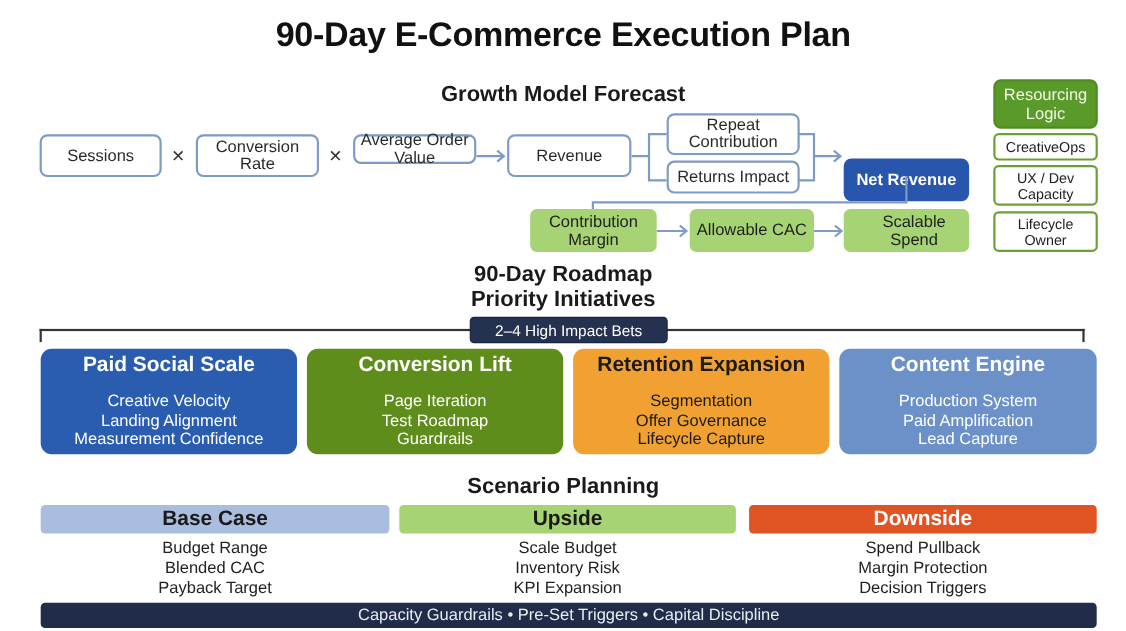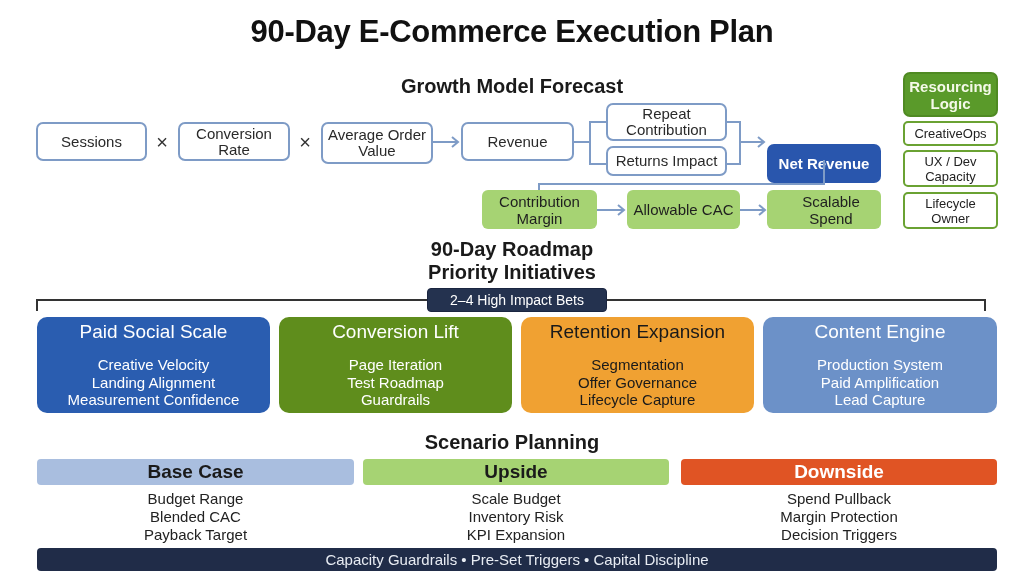--- a/index.html
+++ b/index.html
@@ -9,45 +9,45 @@
   .center { display: flex; align-items: center; justify-content: center; text-align: center; }
 
   .title { left: 0; width: 1024px; top: 14px; font-size: 31px; font-weight: bold; text-align: center; color: #111; letter-spacing: -0.3px; }
   .h2 { font-size: 20px; font-weight: bold; text-align: center; color: #1a1a1a; line-height: 22px; }
 
   .box { border: 2px solid #7e9bc6; border-radius: 7px; background: #fff; font-size: 15px; line-height: 16px; color: #2a2a2a; }
   .box-net { background: #2956ad; border-color: #2956ad; color: #fff; font-weight: bold; font-size: 15px; border-radius: 7px; }
   .box-green { background: #a6d373; border-radius: 6px; font-size: 15px; line-height: 17px; color: #1f1f1f; }
   .op { font-size: 20px; color: #333; }
 
-  .res-head { background: #5a9a2a; border: 2px solid #4f8a22; border-radius: 7px; color: #f4f9e8; font-weight: bold; font-size: 15px; line-height: 17px; }
+  .res-head { background: #5a9a2a; border: 2px solid #4f8a22; border-radius: 7px; color: #f4f9e8; font-weight: normal; font-size: 15px; line-height: 17px; }
   .res-item { border: 2px solid #6aa232; border-radius: 5px; background: #fff; font-size: 13px; line-height: 15px; color: #222; }
   .bracket { border: 2px solid #333; border-bottom: none; }
   .pill { background: #24324f; color: #fff; border-radius: 4px; font-size: 14px; padding: 0 10px; border: 1px solid #1a2540; }
 
   .card { border-radius: 10px; color: #fff; flex-direction: column; }
-  .card .ct { font-size: 19px; font-weight: normal; line-height: 22px; margin-bottom: 13px; }
+  .card .ct { font-size: 19px; font-weight: bold; line-height: 22px; margin-bottom: 13px; }
   .card .cl { font-size: 15px; line-height: 17.5px; }
 
   .scen { border-radius: 4px; font-size: 19px; font-weight: bold; line-height: 24px; }
   .scen-list { font-size: 15px; line-height: 18px; text-align: center; color: #222; }
   .footer { background: #202c48; color: #e8ecf3; border-radius: 4px; font-size: 15px; }
 </style>
 </head>
 <body>
 
 <div class="abs title">90-Day E-Commerce Execution Plan</div>
 
 <div class="abs h2" style="left:312px;width:400px;top:75px;">Growth Model Forecast</div>
 
 <div class="abs box center" style="left:36px;top:122px;width:111px;height:39px;">Sessions</div>
 <div class="abs op center" style="left:150px;top:128px;width:24px;height:28px;">×</div>
 <div class="abs box center" style="left:178px;top:122px;width:112px;height:39px;">Conversion Rate</div>
 <div class="abs op center" style="left:293px;top:128px;width:24px;height:28px;">×</div>
-<div class="abs box center" style="left:321px;top:122px;width:112px;height:42px;">Average Order Value</div>
+<div class="abs box center" style="left:321px;top:122px;width:112px;height:27px;">Average Order Value</div>
 
 <svg class="abs" style="left:433px;top:134px;" width="28" height="16">
   <line x1="0" y1="8" x2="25" y2="8" stroke="#7e9bc6" stroke-width="2"></line>
   <polyline points="19,3 25,8 19,13" fill="none" stroke="#7e9bc6" stroke-width="2"></polyline>
 </svg>
 
 <div class="abs box center" style="left:461px;top:122px;width:113px;height:39px;">Revenue</div>
 
 <svg class="abs" style="left:574px;top:100px;" width="194" height="90">
   <line x1="0" y1="42" x2="16" y2="42" stroke="#7e9bc6" stroke-width="2"></line>

